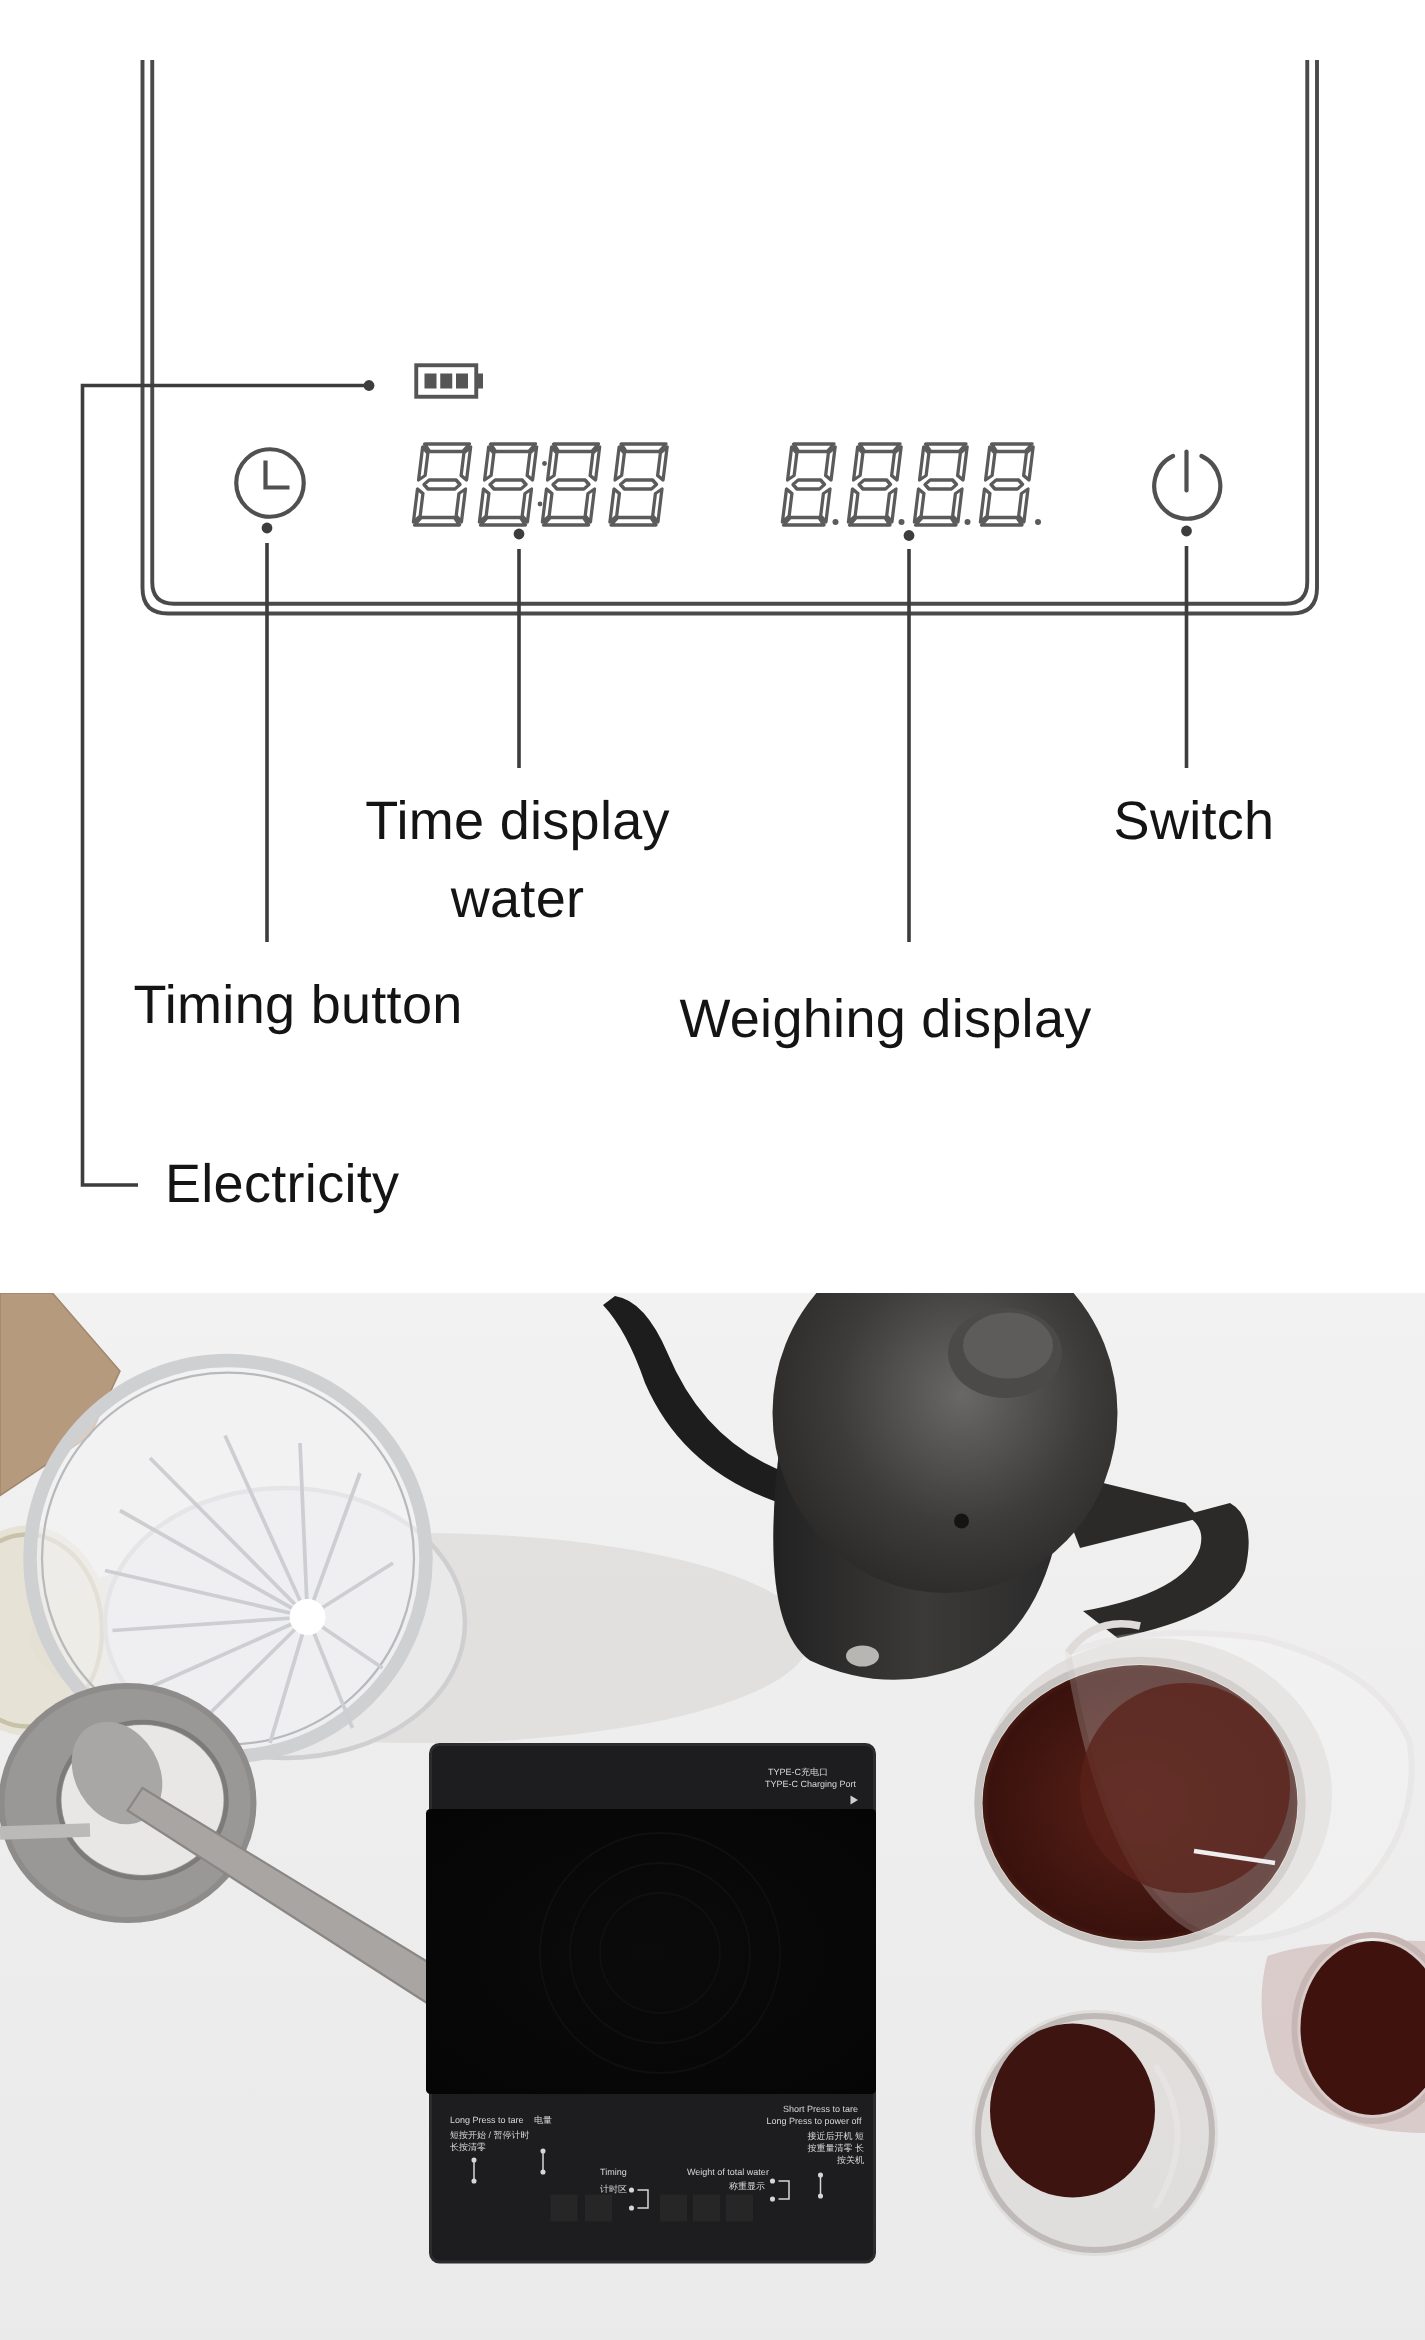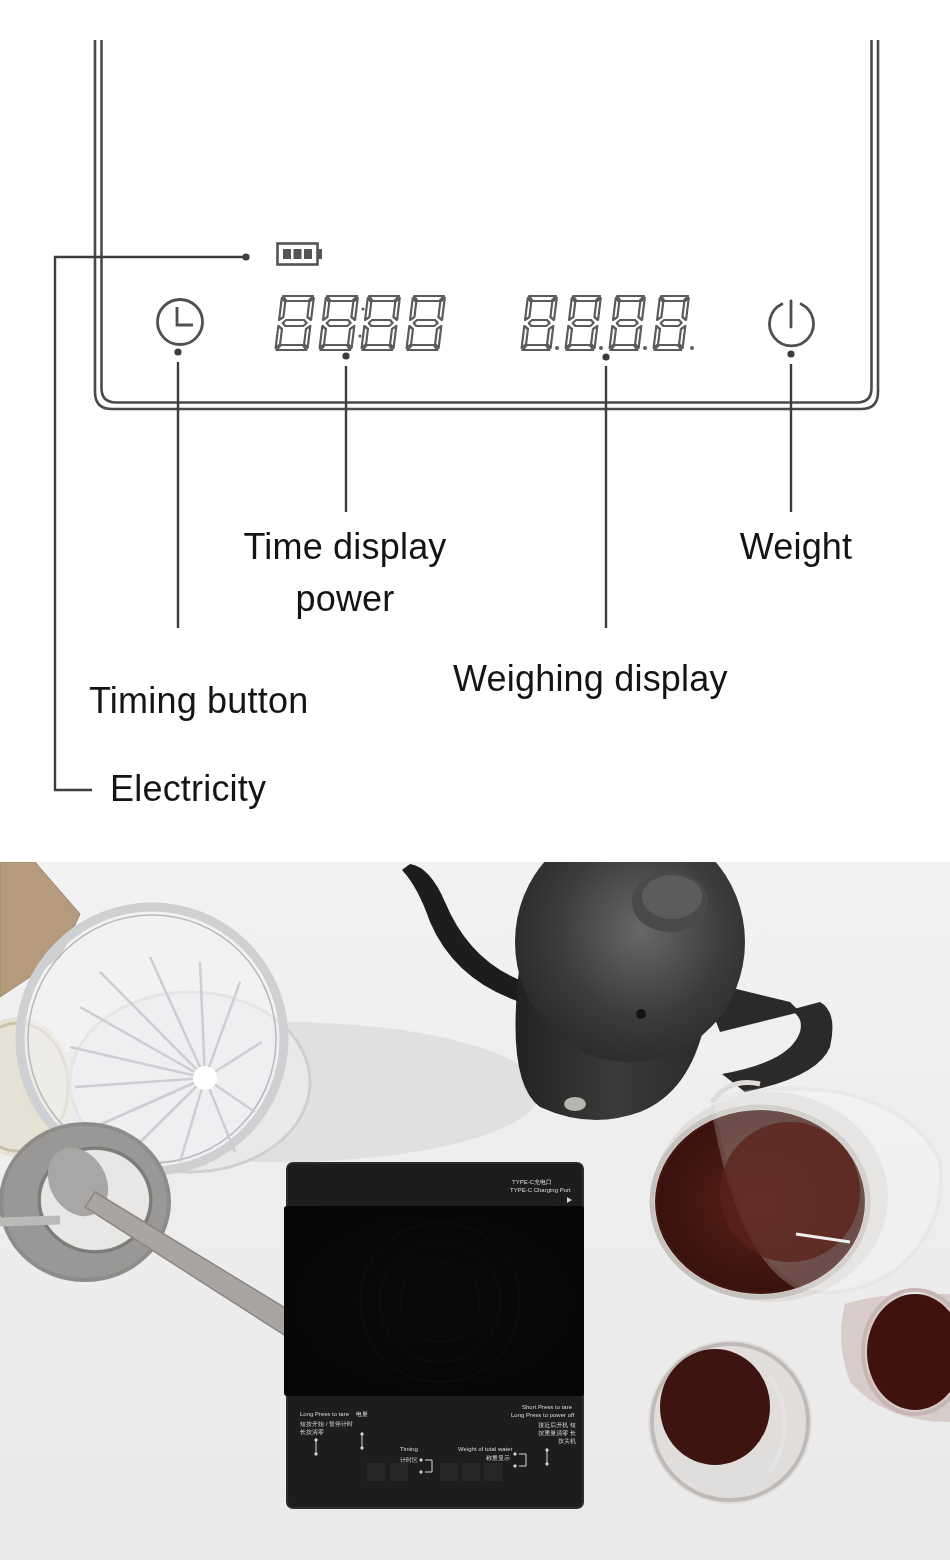--- a/index.html
+++ b/index.html
@@ -165,24 +165,24 @@
       <line x1="791" y1="301" x2="791" y2="327"></line>
     </g>
     <g>
       <circle cx="791" cy="354" r="3.6" fill="#3d3d3d"></circle>
       <line x1="791" y1="364" x2="791" y2="512" stroke="#3d3d3d" stroke-width="2.4"></line>
     </g>
   </svg>
 
   <div class="label" style="left:234px; top:521px; width:222px;">
     <div>Time display</div>
-    <div>power</div>
+    <div>water</div>
   </div>
-  <div class="label" style="left:736px; top:521px; width:120px;">Weight</div>
-  <div class="label left" style="left:89px; top:675px;">Timing button</div>
+  <div class="label" style="left:736px; top:521px; width:120px;">Switch</div>
+  <div class="label left" style="left:89px; top:644px;">Timing button</div>
   <div class="label left" style="left:453px; top:653px;">Weighing display</div>
   <div class="label left" style="left:110px; top:763px;text-align:right;">Electricity</div>
 </section>
 
 <section id="photo">
   <svg width="950" height="698" viewBox="0 0 950 698">
     <defs>
       <radialGradient id="kettleLid" cx="0.55" cy="0.45" r="0.6">
         <stop offset="0" stop-color="#6a6866"></stop>
         <stop offset="0.6" stop-color="#3e3c3b"></stop>

